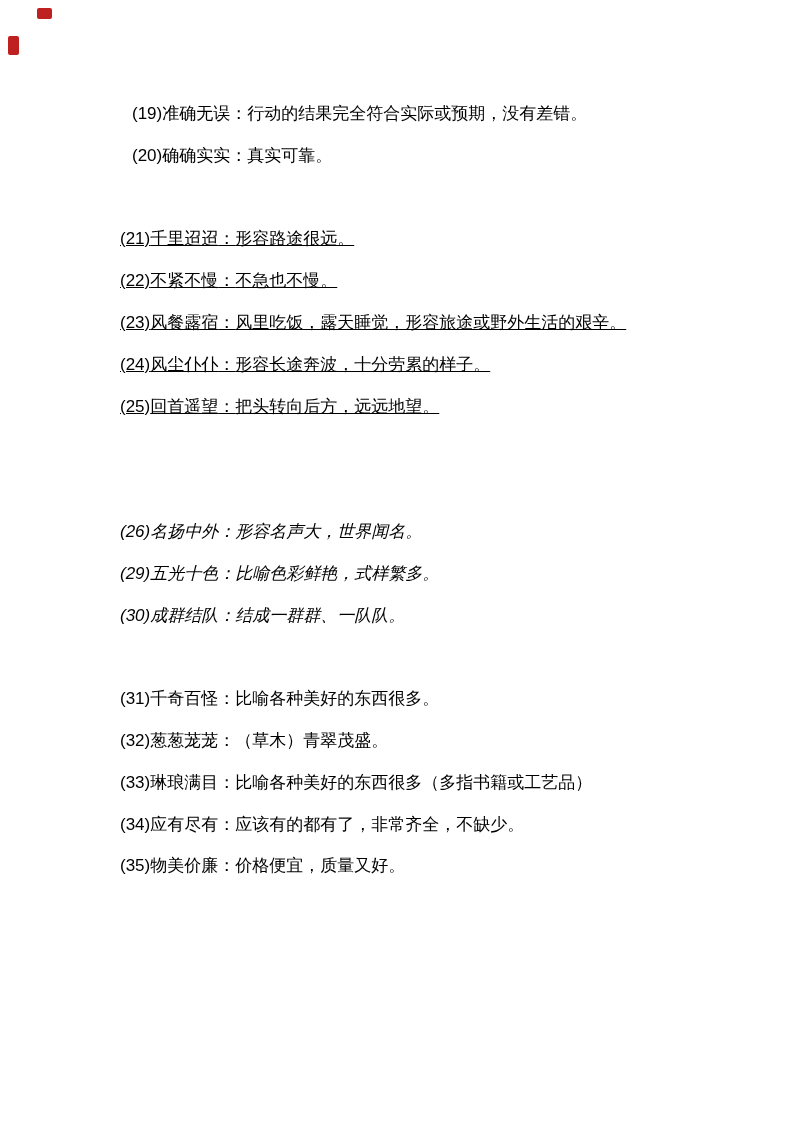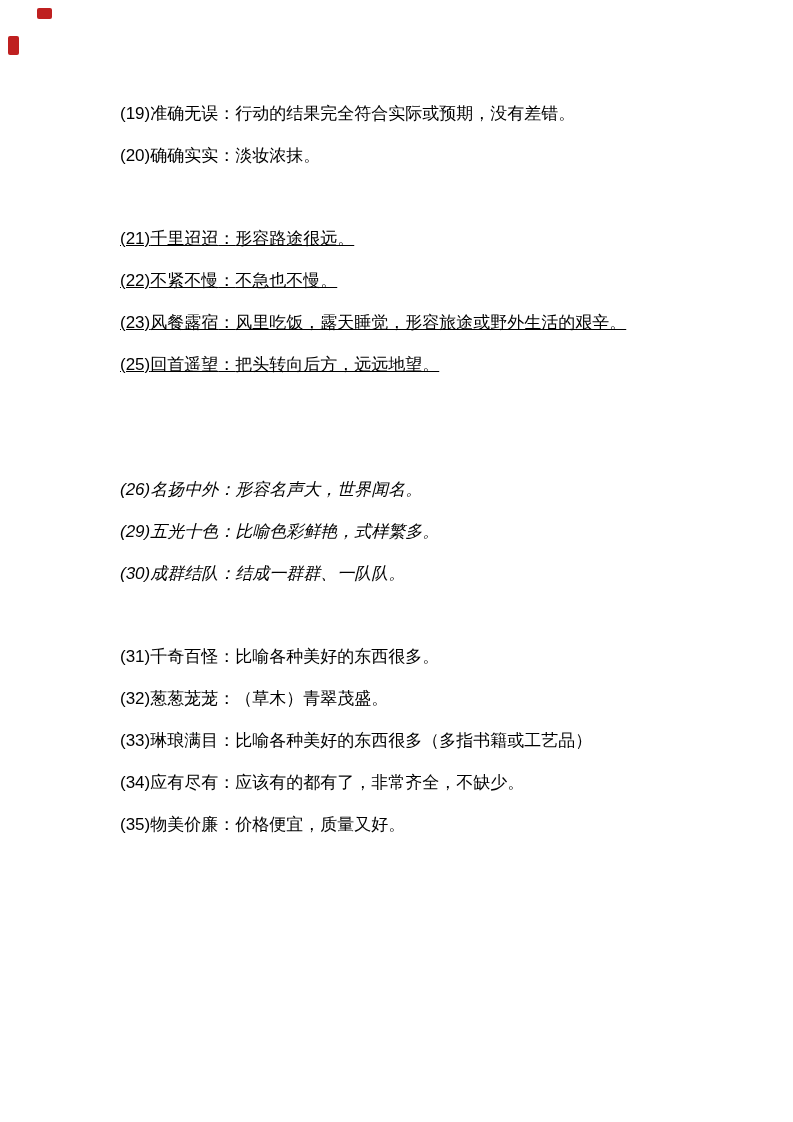--- a/index.html
+++ b/index.html
@@ -37,28 +37,29 @@
   }
   .line span { display: inline; }
 </style>
 </head>
 <body style="background: rgb(255, 255, 255);">
 
 <div class="page">
   <div class="corner-mark h" style="background: rgb(191, 32, 32);"></div>
   <div class="corner-mark v" style="background: rgb(191, 32, 32);"></div>
   <div class="content" id="content" style="color: rgb(0, 0, 0);">
-      <div class="section" style="margin-top: 0px;">
+      <div class="section" style="margin-top: 0px; margin-left: 12px;">
         <p class="line"><span>(19)</span><span>准确无误</span><span>：</span><span>行动的结果完全符合实际或预期，没有差错。</span></p>
-        <p class="line"><span>(20)</span><span>确确实实</span><span>：</span><span>淡妆浓抹。</span></p>
+        <p class="line"><span>(20)</span><span>确确实实</span><span>：</span><span>真实可靠。</span></p>
       </div>
       <div class="section" style="margin-top: 41.8px; text-decoration: underline;">
         <p class="line"><span>(21)</span><span>千里迢迢</span><span>：</span><span>形容路途很远。</span></p>
         <p class="line"><span>(22)</span><span>不紧不慢</span><span>：</span><span>不急也不慢。</span></p>
         <p class="line"><span>(23)</span><span>风餐露宿</span><span>：</span><span>风里吃饭，露天睡觉，形容旅途或野外生活的艰辛。</span></p>
+        <p class="line"><span>(24)</span><span>风尘仆仆</span><span>：</span><span>形容长途奔波，十分劳累的样子。</span></p>
         <p class="line"><span>(25)</span><span>回首遥望</span><span>：</span><span>把头转向后方，远远地望。</span></p>
       </div>
       <div class="section" style="margin-top: 83.6px; font-style: italic;">
         <p class="line"><span>(26)</span><span>名扬中外</span><span>：</span><span>形容名声大，世界闻名。</span></p>
         <p class="line"><span>(29)</span><span>五光十色</span><span>：</span><span>比喻色彩鲜艳，式样繁多。</span></p>
         <p class="line"><span>(30)</span><span>成群结队</span><span>：</span><span>结成一群群、一队队。</span></p>
       </div>
       <div class="section" style="margin-top: 41.8px;">
         <p class="line"><span>(31)</span><span>千奇百怪</span><span>：</span><span>比喻各种美好的东西很多。</span></p>
         <p class="line"><span>(32)</span><span>葱葱茏茏</span><span>：</span><span>（草木）青翠茂盛。</span></p>

